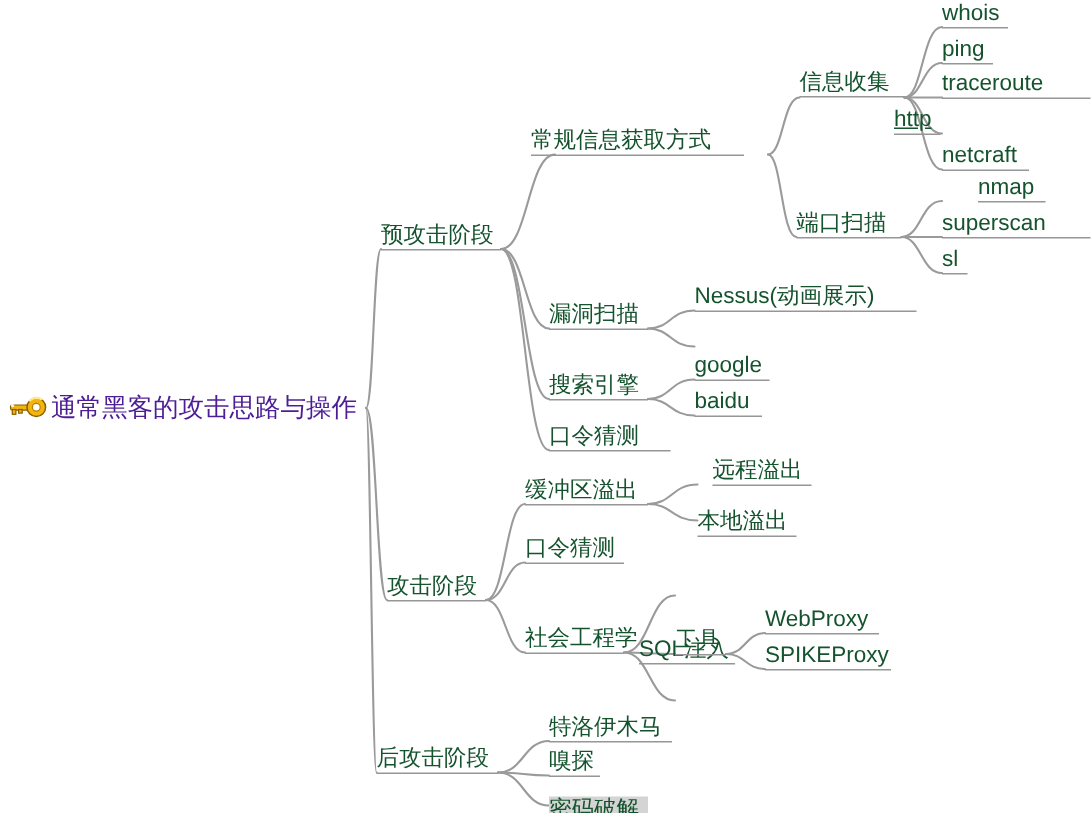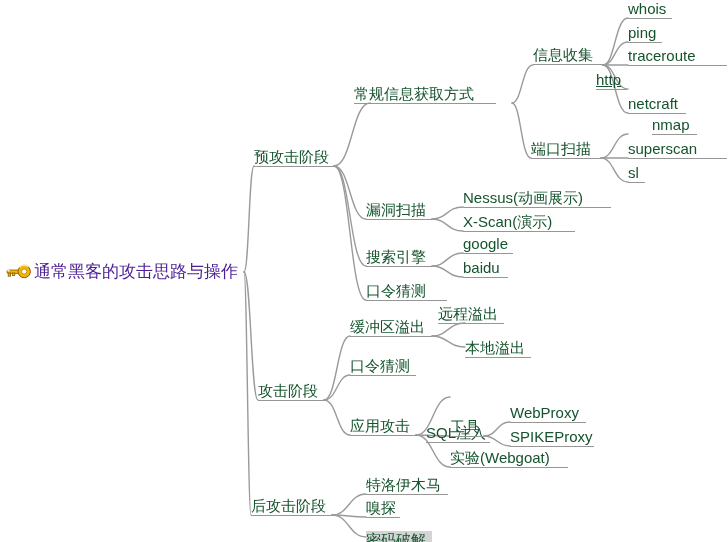--- a/index.html
+++ b/index.html
@@ -86,34 +86,32 @@
   <div class="node" style="left:628px;top:24px;width:34px;">ping</div>
   <div class="node" style="left:628px;top:47px;width:99px;">traceroute</div>
   <div class="node" style="left:596px;top:71px;width:31px;text-decoration:underline;">http</div>
   <div class="node" style="left:628px;top:95px;width:58px;">netcraft</div>
   <div class="node" style="left:531px;top:140px;width:70px;">端口扫描</div>
   <div class="node" style="left:628px;top:116px;width:45px;margin-left:24px;">nmap</div>
   <div class="node" style="left:628px;top:140px;width:99px;">superscan</div>
   <div class="node" style="left:628px;top:164px;width:17px;">sl</div>
   <div class="node" style="left:366px;top:201px;width:66px;">漏洞扫描</div>
   <div class="node" style="left:463px;top:189px;width:148px;">Nessus(动画展示)</div>
-  <div class="node" style="left:463px;top:213px;width:112px;">X-Scan(演示)</div>
   <div class="node" style="left:366px;top:248px;width:66px;">搜索引擎</div>
   <div class="node" style="left:463px;top:235px;width:50px;">google</div>
   <div class="node" style="left:463px;top:259px;width:45px;">baidu</div>
   <div class="node" style="left:366px;top:282px;width:81px;">口令猜测</div>
 
   <div class="node" style="left:350px;top:318px;width:82px;">缓冲区溢出</div>
-  <div class="node" style="left:438px;top:305px;width:66px;font-family:Liberation Serif, serif;">远程溢出</div>
+  <div class="node" style="left:475px;top:305px;width:66px;font-family:Liberation Serif, serif;">远程溢出</div>
   <div class="node" style="left:465px;top:339px;width:66px;">本地溢出</div>
   <div class="node" style="left:350px;top:357px;width:66px;">口令猜测</div>
-  <div class="node" style="left:350px;top:417px;width:66px;">应用攻击</div>
+  <div class="node" style="left:350px;top:417px;width:66px;">社会工程学</div>
   <div class="node" style="left:426px;top:379px;width:64px;margin-top:45px;">SQL注入</div>
   <div class="node" style="left:450px;top:418px;width:34px;">工具</div>
   <div class="node" style="left:510px;top:404px;width:76px;">WebProxy</div>
   <div class="node" style="left:510px;top:428px;width:84px;">SPIKEProxy</div>
-  <div class="node" style="left:450px;top:449px;width:118px;">实验(Webgoat)</div>
 
   <div class="node" style="left:366px;top:476px;width:82px;">特洛伊木马</div>
   <div class="node" style="left:366px;top:499px;width:34px;">嗅探</div>
   <div class="node selected" style="left:366px;top:519px;width:66px;">密码破解</div>
 
 </div>
 
 </body></html>

